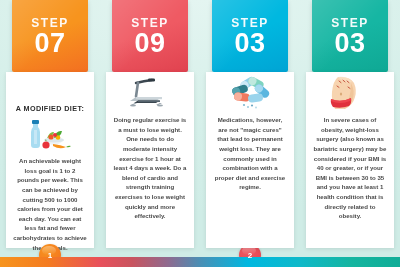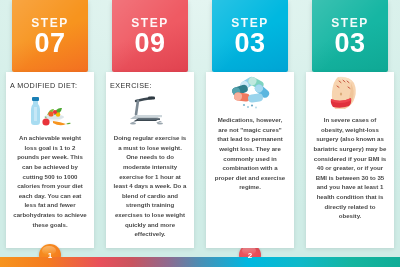--- a/index.html
+++ b/index.html
@@ -49,23 +49,23 @@
     border-top:8px solid #000;
   }
 
   
   .card{
     position:absolute;left:6px;top:72px;width:88px;height:176px;
     background:#ffffff;
     box-shadow:0 1px 4px rgba(0,0,0,.10);
   }
   .card-head{
-    text-align:left;color:#2c2c2c;font-weight:normal;
+    text-align:center;color:#2c2c2c;font-weight:bold;
     font-size:7.2px;letter-spacing:.4px;
-    padding:9px 4px 0 4px;text-transform:uppercase;
+    padding:9px 4px 0 4px;text-transform:uppercase;margin-top:23px;
   }
   .art{height:40px;display:flex;align-items:center;justify-content:center;margin-top:2px;}
   .body-text{
     padding:1px 7px 0 7px;text-align:center;
     color:#4a4a4a;font-size:6.1px;line-height:1.58;font-weight:bold;
   }
 
   
   .timeline{
     position:absolute;left:0;bottom:0px;width:400px;height:10px;
@@ -136,21 +136,20 @@
       </div>
     </div>
 
     <div class="col">
       <div class="banner" id="banner2" style="background: linear-gradient(160deg, rgb(239, 90, 99) 0%, rgb(239, 90, 99) 45%, rgb(224, 66, 79) 100%);">
         <div class="step-word">STEP</div>
         <div class="step-num">09</div>
       </div>
       <div class="pointer" id="ptr2" style="border-top-color: rgb(224, 66, 79);"></div>
       <div class="card">
-        <div class="card-head">EXERCISE:</div>
         <div class="art">
           <svg width="56" height="38" viewBox="0 0 56 38">
 
             <path d="M14 8 q8 -2 16 -3" stroke="#3b4750" stroke-width="2.4" fill="none" stroke-linecap="round"></path>
             <path d="M16 7.5 l-2 14" stroke="#7b8892" stroke-width="2.6" fill="none" stroke-linecap="round"></path>
             <rect x="26" y="3.5" width="7" height="3" rx="1.2" fill="#2f3a42"></rect>
 
             <path d="M8 26 l6 -4 h26 l-6 4 z" fill="#b9c3c9"></path>
             <rect x="14" y="22" width="26" height="2.2" fill="#cdd6db"></rect>
 

